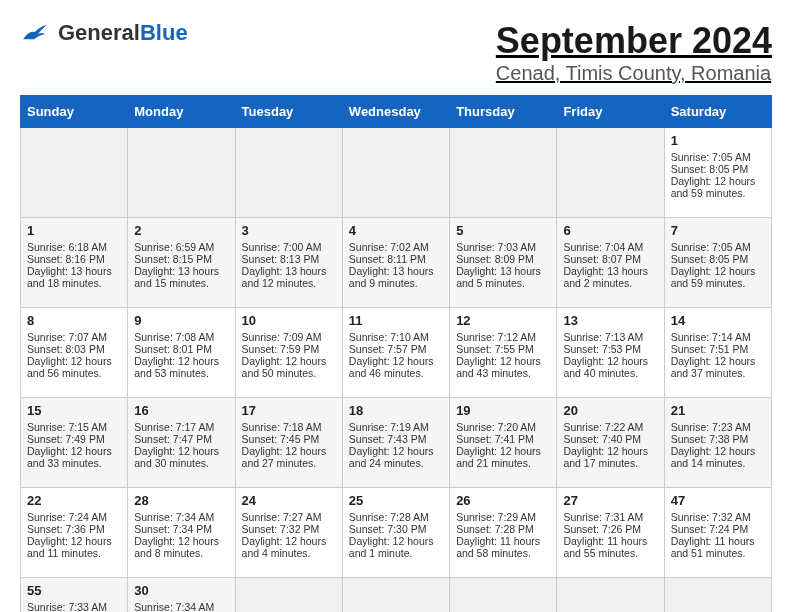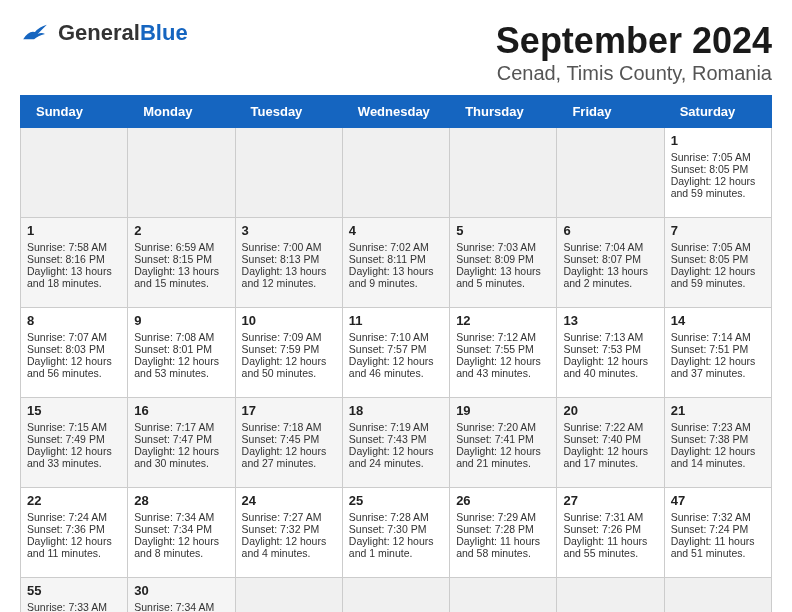--- a/index.html
+++ b/index.html
@@ -25,42 +25,42 @@
       width: 30px;
       height: 20px;
       display: inline-block;
     }
     .logo-row {
       display: flex;
       align-items: center;
       gap: 8px;
     }
     .title-area {
-      text-align: right;
+      text-decoration: underline;
     }
     .month-title {
       font-size: 36px;
       font-weight: bold;
       color: #1a1a1a;
     }
     .subtitle {
       font-size: 20px;
       color: #555;
     }
     table {
       width: 100%;
       border-collapse: collapse;
       table-layout: fixed;
     }
     thead tr {
       background: #1565c0;
       color: white;
     }
     thead th {
-      padding: 8px 15px;
+      padding: 8px 6px;
       font-size: 13px;
       font-weight: bold;
       text-align: left;
       border: 1px solid #1565c0;
     }
     tbody tr {
       vertical-align: top;
     }
     tbody td {
       border: 1px solid #ccc;
@@ -133,21 +133,21 @@
         <td>
           <span class="day-num">1</span>
           <div>Sunrise: 7:05 AM</div>
           <div>Sunset: 8:05 PM</div>
           <div>Daylight: 12 hours and 59 minutes.</div>
         </td>
       </tr>
       <tr>
         <td>
           <span class="day-num">1</span>
-          <div>Sunrise: 7:58 AM</div>
+          <div>Sunrise: 6:18 AM</div>
           <div>Sunset: 8:16 PM</div>
           <div>Daylight: 13 hours and 18 minutes.</div>
         </td>
         <td>
           <span class="day-num">2</span>
           <div>Sunrise: 6:59 AM</div>
           <div>Sunset: 8:15 PM</div>
           <div>Daylight: 13 hours and 15 minutes.</div>
         </td>
         <td>

